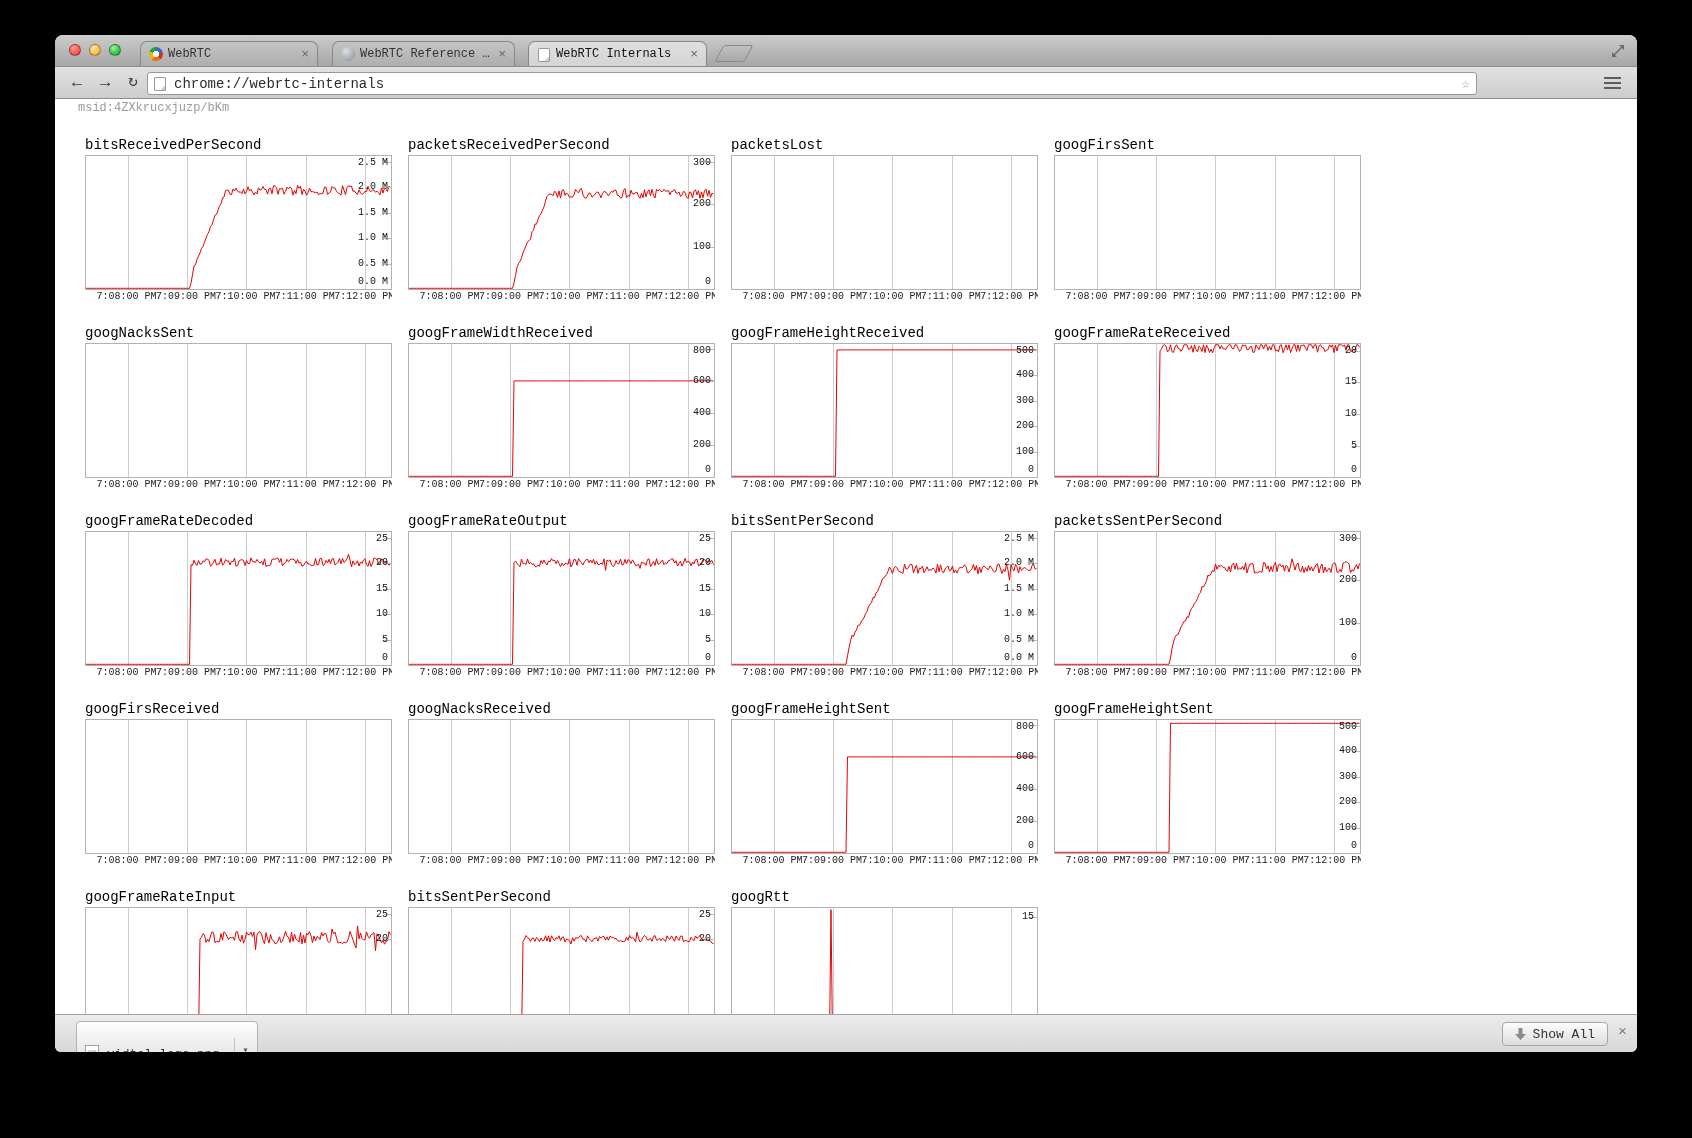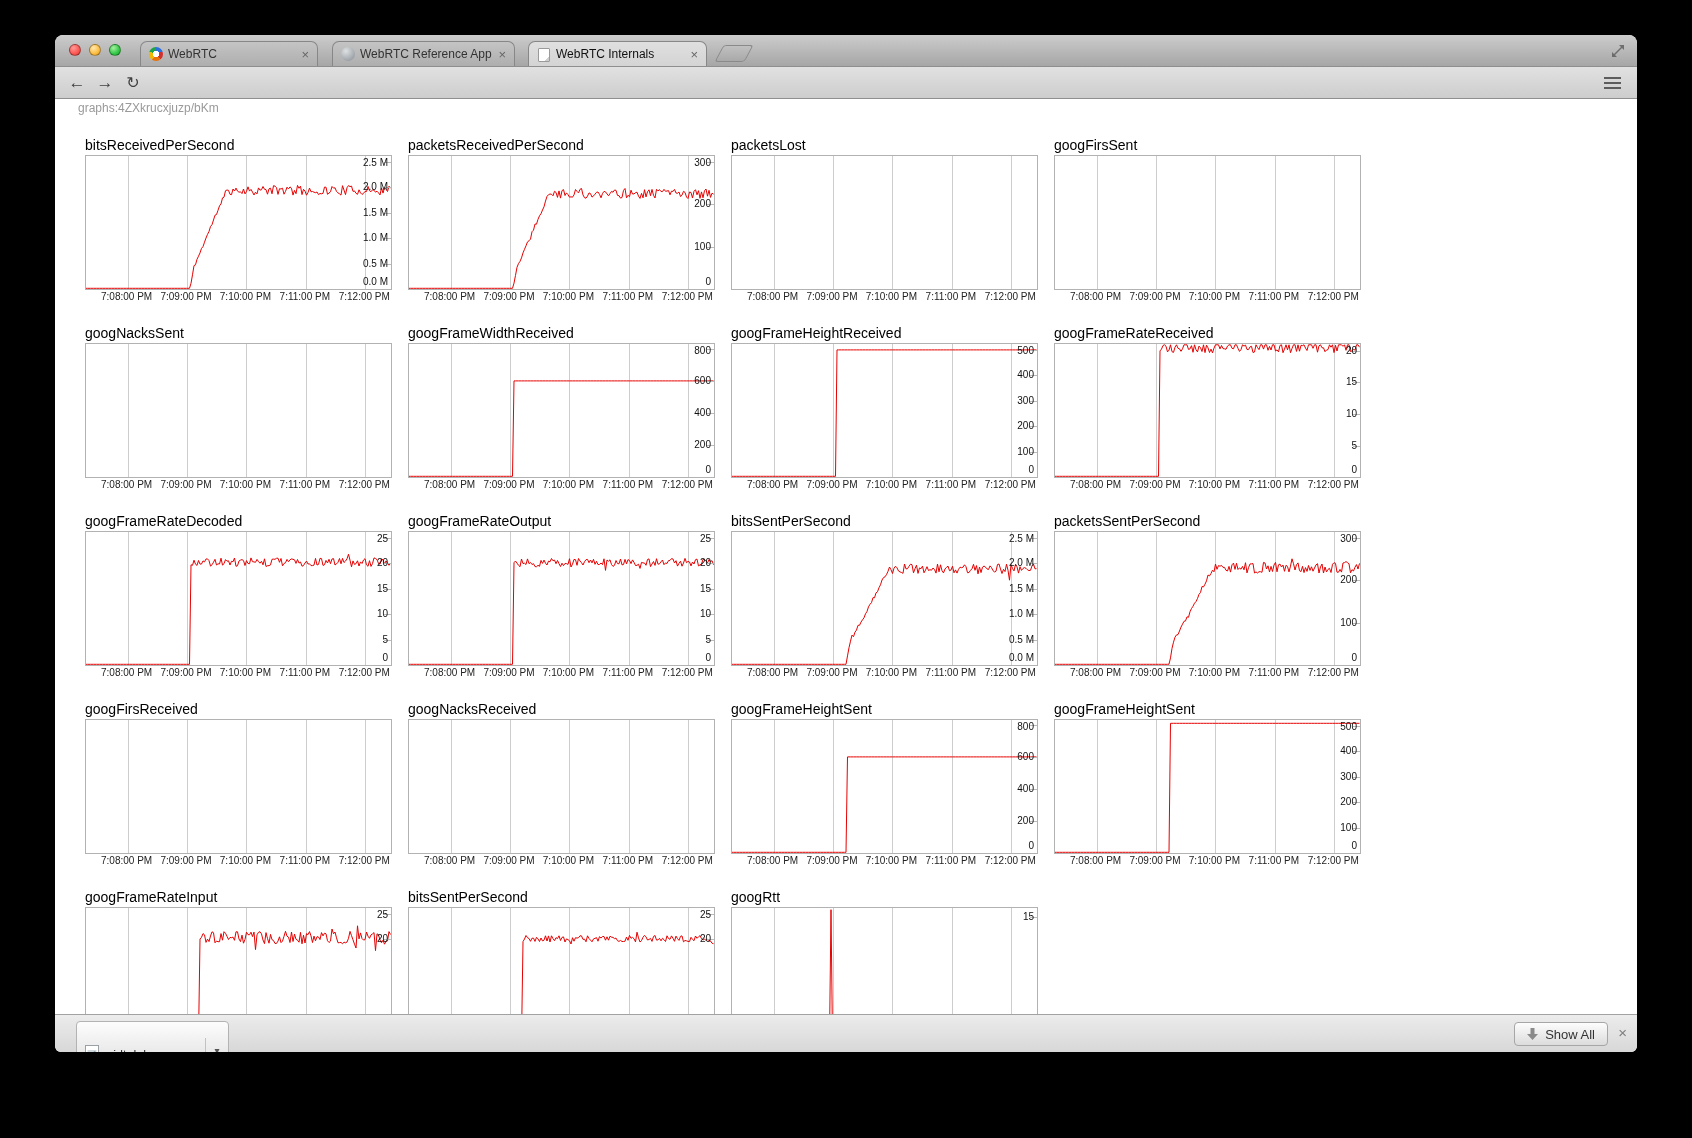--- a/index.html
+++ b/index.html
@@ -1,17 +1,17 @@
 <!DOCTYPE html>
 <html><head>
 <meta charset="utf-8">
 <style>
   html,body{margin:0;padding:0;background:#000;}
   .stage{position:relative;width:1692px;height:1138px;background:#000;overflow:hidden;
-         font-family:Liberation Sans, sans-serif;}
+         font-family:Liberation Mono, monospace;}
   .window{position:absolute;left:55px;top:35px;width:1582px;height:1017px;background:#fff;
           border-radius:8px 8px 6px 6px;box-shadow:0 18px 50px rgba(0,0,0,.75);overflow:hidden;}
   
   .tabstrip{position:relative;height:31px;background:linear-gradient(#cccccc,#a6a6a6);
             border-bottom:1px solid #8e8e8e;border-radius:8px 8px 0 0;}
   .lights{position:absolute;left:14px;top:9px;display:flex;gap:8px;}
   .light{width:12px;height:12px;border-radius:50%;box-sizing:border-box;border:1px solid rgba(0,0,0,.35);}
   .light.red{background:radial-gradient(circle at 35% 30%,#ff9a97,#fc5753 60%,#d63a35);}
   .light.yellow{background:radial-gradient(circle at 35% 30%,#ffe9b0,#fdbc40 60%,#d79c22);}
   .light.green{background:radial-gradient(circle at 35% 30%,#a6f0a0,#33c748 60%,#1f9e33);}
@@ -105,26 +105,31 @@
             <path d="M13 1 L8 1 L13 6 Z M1 13 L6 13 L1 8 Z" fill="#555"></path>
             <path d="M3 11 L11 3" stroke="#555" stroke-width="1.4"></path>
           </svg>
       </span>
     </div>
 
     <div class="toolbar">
       <div class="navbtn" style="left:10px;">←</div>
       <div class="navbtn" style="left:38px;">→</div>
       <div class="navbtn" style="left:66px;font-weight:normal;font-size:16px;">↻</div>
+      <div class="omnibox">
+        <span class="pageicon"></span>
+        <span class="url">chrome://webrtc-internals</span>
+        <span class="staricon">☆</span>
+      </div>
       <div class="menuicon"></div>
     </div>
 
     <div class="content">
       <div class="meta">
-        <div>graphs:4ZXkrucxjuzp/bKm</div>
+        <div>msid:4ZXkrucxjuzp/bKm</div>
       </div>
       <div id="charts-grid">
           <div class="chart">
             <div class="ctitle">bitsReceivedPerSecond</div>
             <div class="plot">
               <div class="gline" style="left: 41.6px;"></div>
               <div class="gline" style="left: 101px;"></div>
               <div class="gline" style="left: 160.4px;"></div>
               <div class="gline" style="left: 219.8px;"></div>
               <div class="gline" style="left: 279.3px;"></div>

